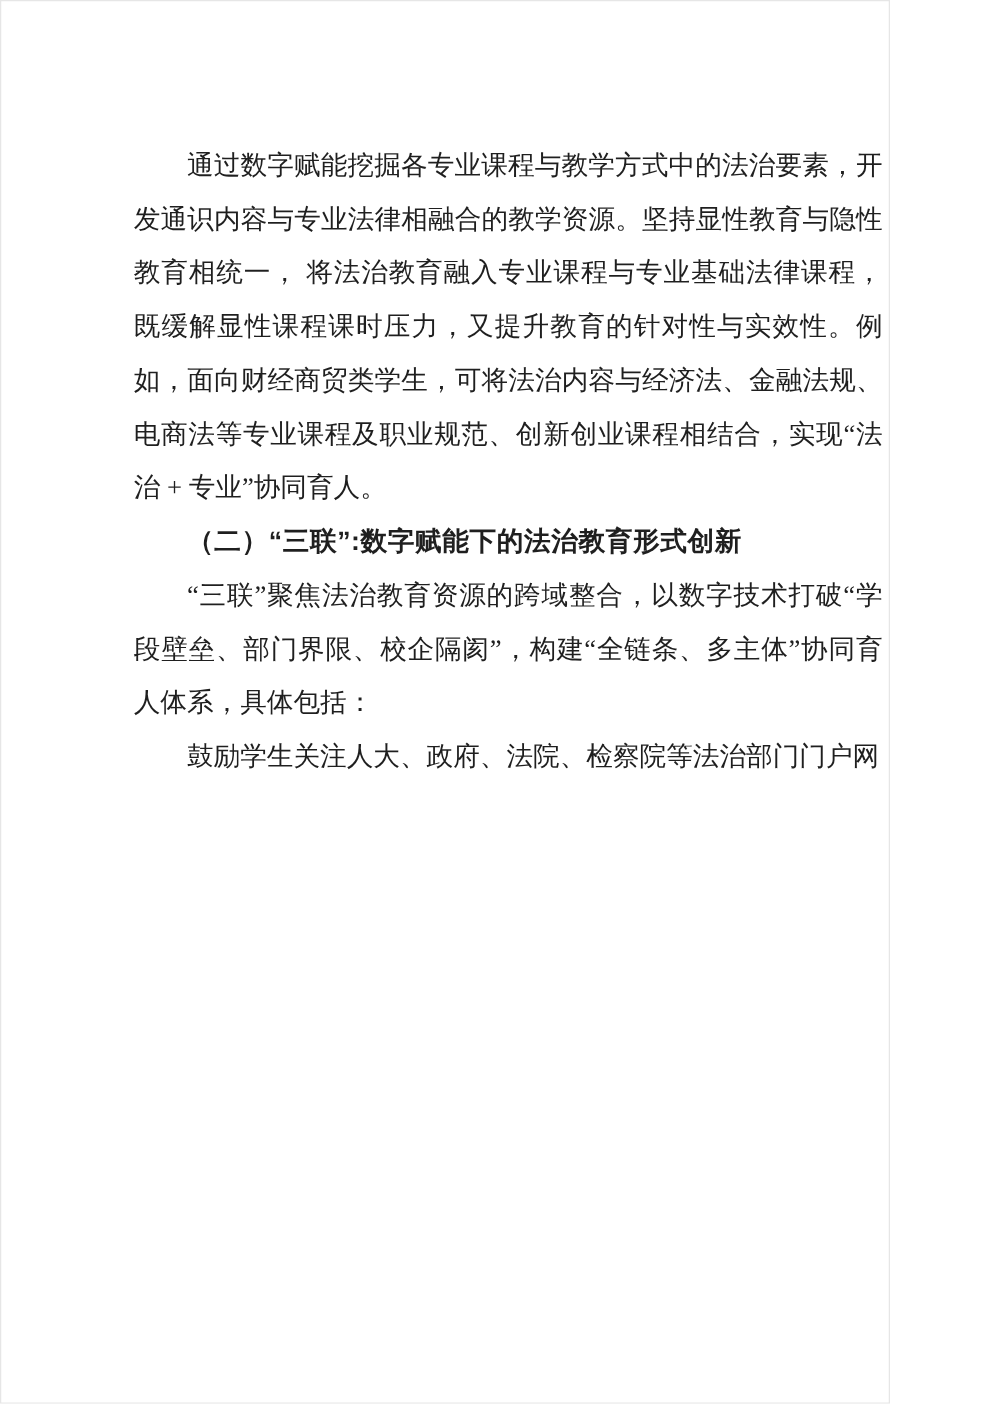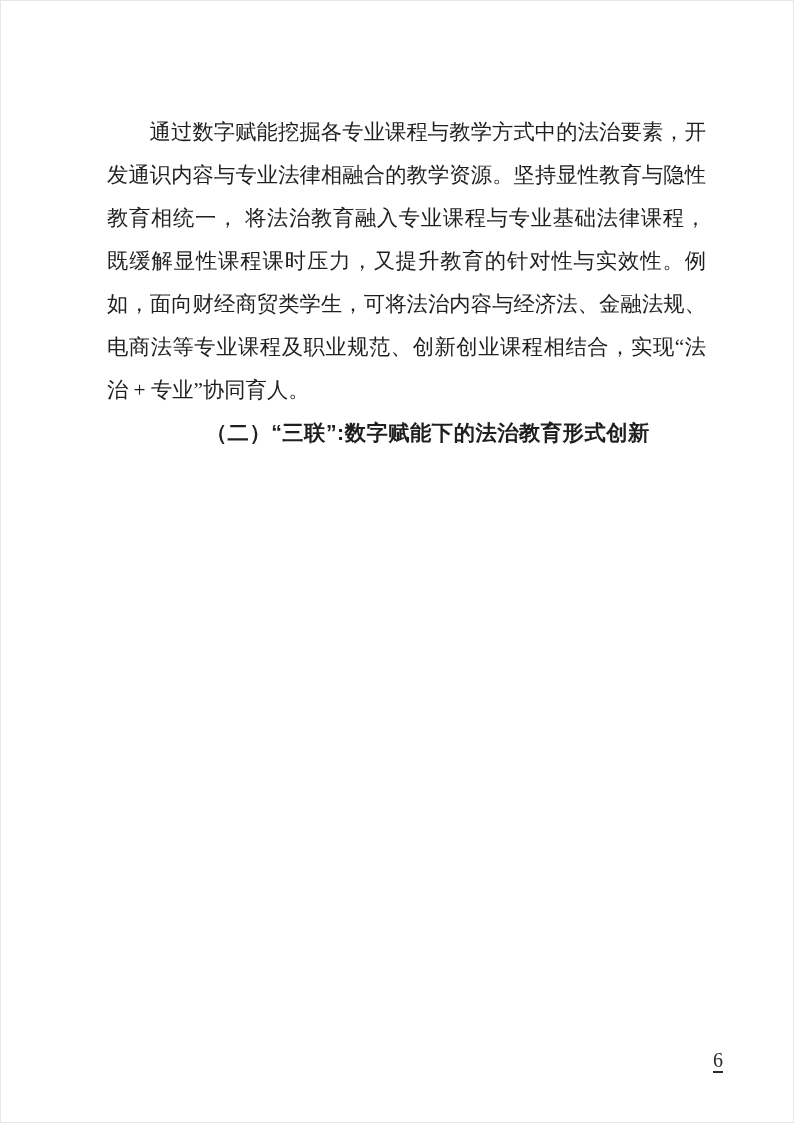--- a/index.html
+++ b/index.html
@@ -2,21 +2,21 @@
 <html><head>
 <meta charset="utf-8">
 <style>
   html, body {
     margin: 0;
     padding: 0;
     background: #ffffff;
   }
   .page {
     position: relative;
-    width: 794px;
+    width: 712px;
     height: 1123px;
     background: #ffffff;
     box-sizing: border-box;
     border: 1px solid #e6e6e6;
     overflow: hidden;
     color: #1f1f1f;
     font-family: "Liberation Serif", "DejaVu Serif", serif;
   }
   .content {
     position: absolute;
@@ -30,21 +30,21 @@
     font-size: 21.3px;
     line-height: 43px;
     text-align: justify;
     text-justify: inter-character;
     text-indent: 2em;
     word-break: break-all;
     font-family: "Liberation Serif", "DejaVu Serif", serif;
   }
   .content p.heading {
     font-weight: 700;
-    text-align: center;
+    text-align: left;
     font-family: "Liberation Sans", "DejaVu Sans", sans-serif;
     letter-spacing: 0.5px;
   }
   .page-number {
     position: absolute;
     left: 706px;
     top: 1046px;
     width: 22px;
     text-align: center;
     font-size: 20px;
@@ -55,15 +55,17 @@
     font-family: "Liberation Serif", "DejaVu Serif", serif;
   }
 </style>
 </head>
 <body>
 
 <div class="page">
   <div class="content" id="content">
       <p class="body">通过数字赋能挖掘各专业课程与教学方式中的法治要素，开发通识内容与专业法律相融合的教学资源。坚持显性教育与隐性教育相统一， 将法治教育融入专业课程与专业基础法律课程，既缓解显性课程课时压力，又提升教育的针对性与实效性。例如，面向财经商贸类学生，可将法治内容与经济法、金融法规、电商法等专业课程及职业规范、创新创业课程相结合，实现“法治 + 专业”协同育人。</p>
       <p class="heading">（二）“三联”:数字赋能下的法治教育形式创新</p>
+      <p class="body">“三联”聚焦法治教育资源的跨域整合，以数字技术打破“学段壁垒、部门界限、校企隔阂”，构建“全链条、多主体”协同育人体系，具体包括：</p>
+      <p class="body">鼓励学生关注人大、政府、法院、检察院等法治部门门户网</p>
     </div>
   <div class="page-number">6</div>
 </div>
 
 </body></html>

